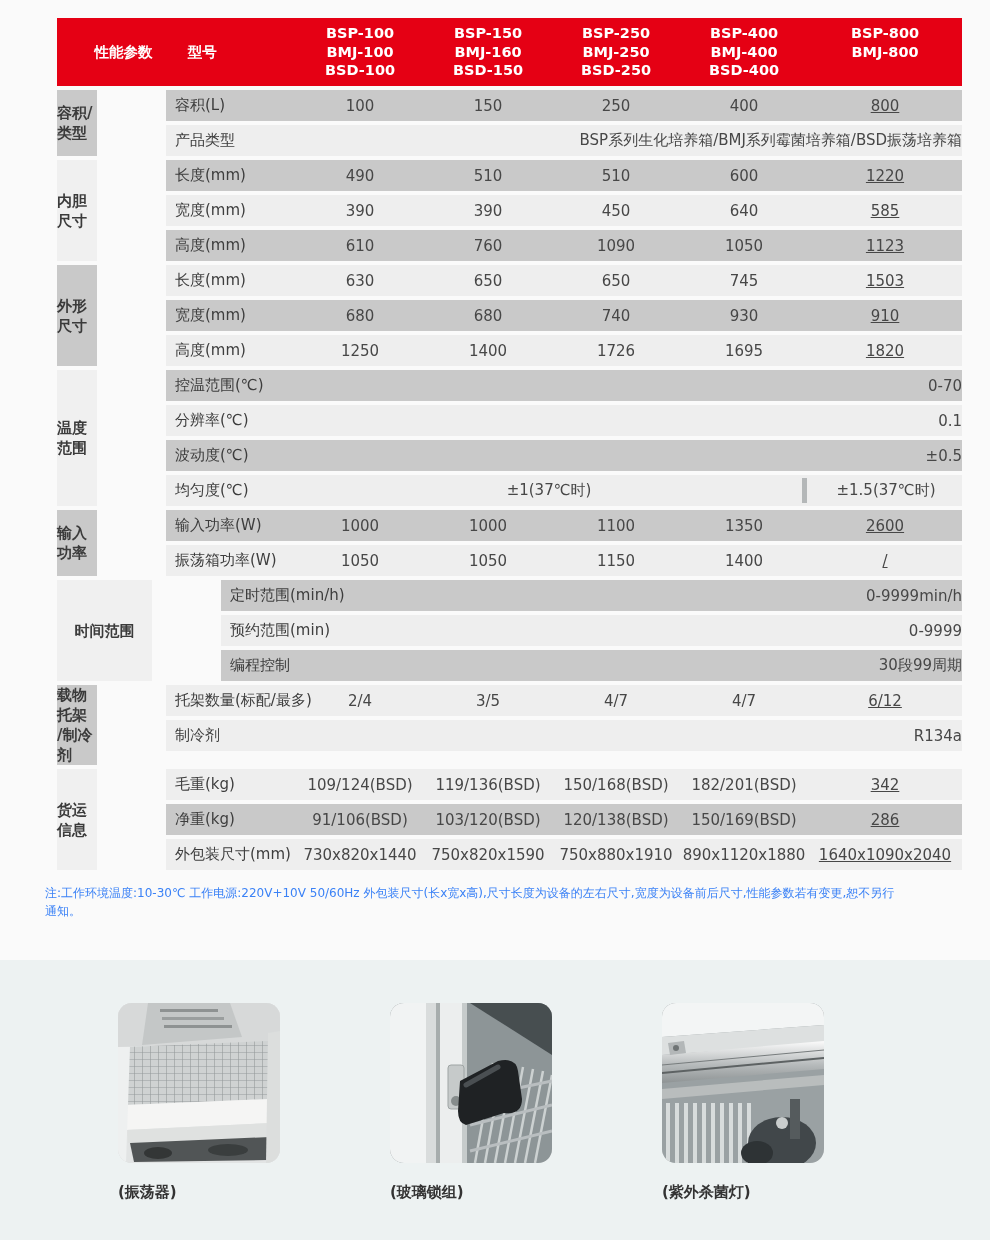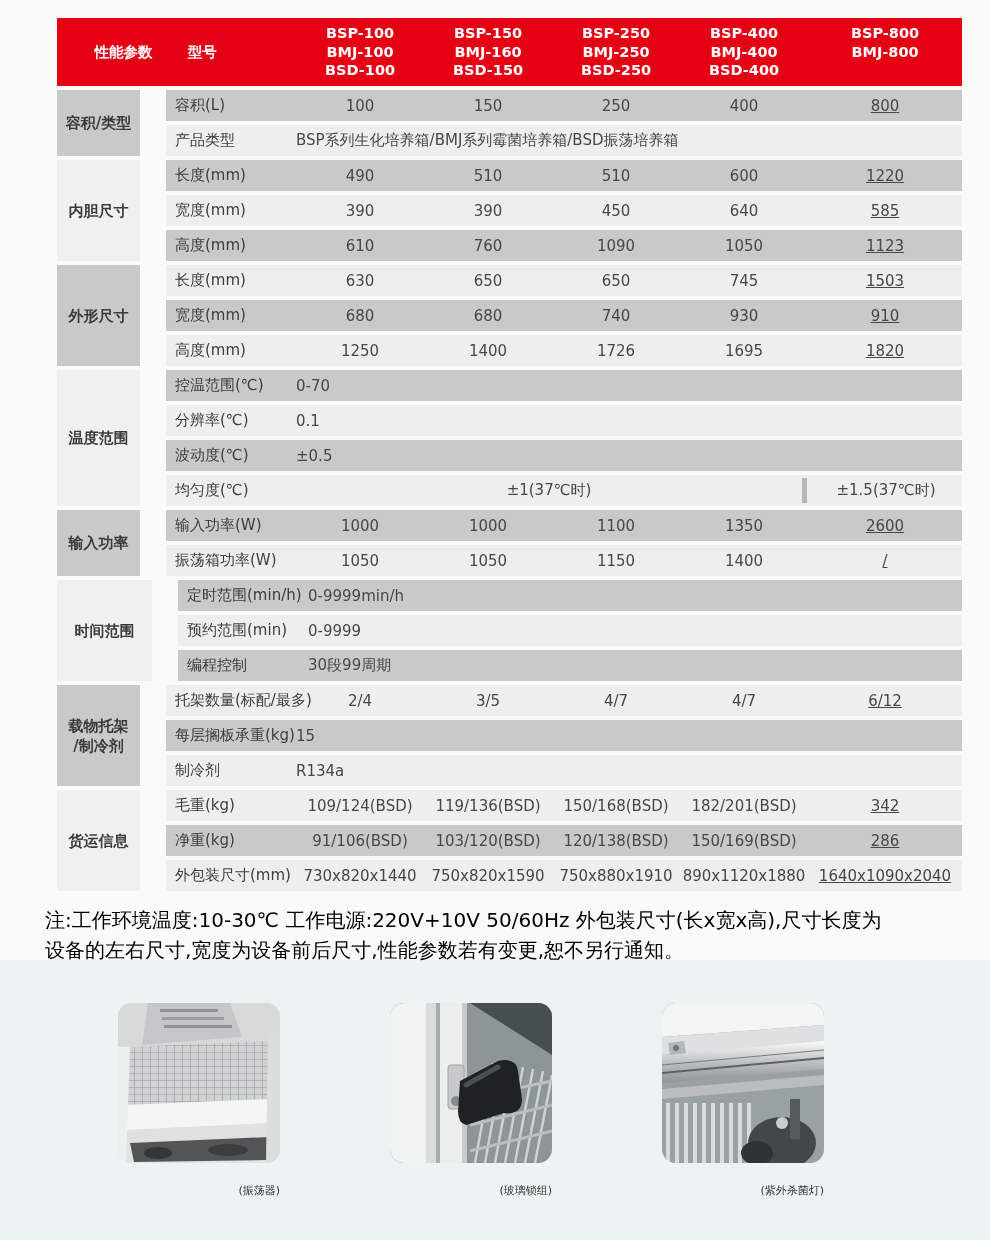--- a/index.html
+++ b/index.html
@@ -49,62 +49,64 @@
     line-height:20px;
   }
   .rows{display:flex;flex-direction:column;flex:1;}
   .row{
     display:flex;
     align-items:center;
     height:31px;
     margin-bottom:4px;
     font-size:15px;
     color:#474747;
+    margin-left:43px;
   }
   .dark{background:var(--row-dark,#c9c9c9);}
   .light{background:var(--row-light,#eeeeee);}
   .cat.light{background:#f0f0f0;}
   .lbl{width:130px;box-sizing:border-box;padding-left:9px;white-space:nowrap;color:#3d3d3d;}
   .c{width:128px;text-align:center;}
   .c5{width:154px;text-align:center;text-decoration:underline;}
-  .spanAll{flex:1;text-align:left;}
+  .spanAll{flex:1;text-align:right;}
   .span4{width:506px;text-align:center;}
   .vdiv{width:5px;height:25px;background:#b4b7b8;margin-right:3px;}
   .c5s{width:152px;text-align:center;}
   
   .note{
     position:relative;
     left:-12px;
     max-width:850px;
     margin:10px 0 7px 0;
-    font-size:20px;
+    font-size:12px;
     line-height:1.5;
-    color:#000000;
+    color:#3b82f6;
   }
   
   .bottom-section{
     background:#edf2f2;
     height:280px;
     box-sizing:border-box;
     padding:43px 0 0 118px;
     display:flex;
   }
   .photo-wrap{width:162px;margin-right:110px;}
   .photo{
     width:162px;height:160px;
     border-radius:14px;
     overflow:hidden;
     background:#d8dadb;
   }
   .photo svg{display:block;}
   .caption{
-    text-align:right;
+    text-align:left;
     margin-top:20px;
-    font-size:11px;
+    font-size:15px;
     color:#333333;
+    font-weight:bold;
   }
 </style>
 </head>
 <body>
 
 <div class="top-section">
 
   <div class="spec-table">
 
     <div class="thead">
@@ -294,24 +296,20 @@
             <div>/制冷剂</div>
           </div>
           <div class="rows">
             <div class="row light">
               <span class="lbl">托架数量(标配/最多)</span>
               <span class="c">2/4</span>
               <span class="c">3/5</span>
               <span class="c">4/7</span>
               <span class="c">4/7</span>
               <span class="c5">6/12</span>
-            </div>
-            <div class="row dark">
-              <span class="lbl">每层搁板承重(kg)</span>
-              <span class="spanAll">15</span>
             </div>
             <div class="row light">
               <span class="lbl">制冷剂</span>
               <span class="spanAll">R134a</span>
             </div>
           </div>
         </div>
         <div class="block">
           <div class="cat light">
             <div>货运信息</div>

